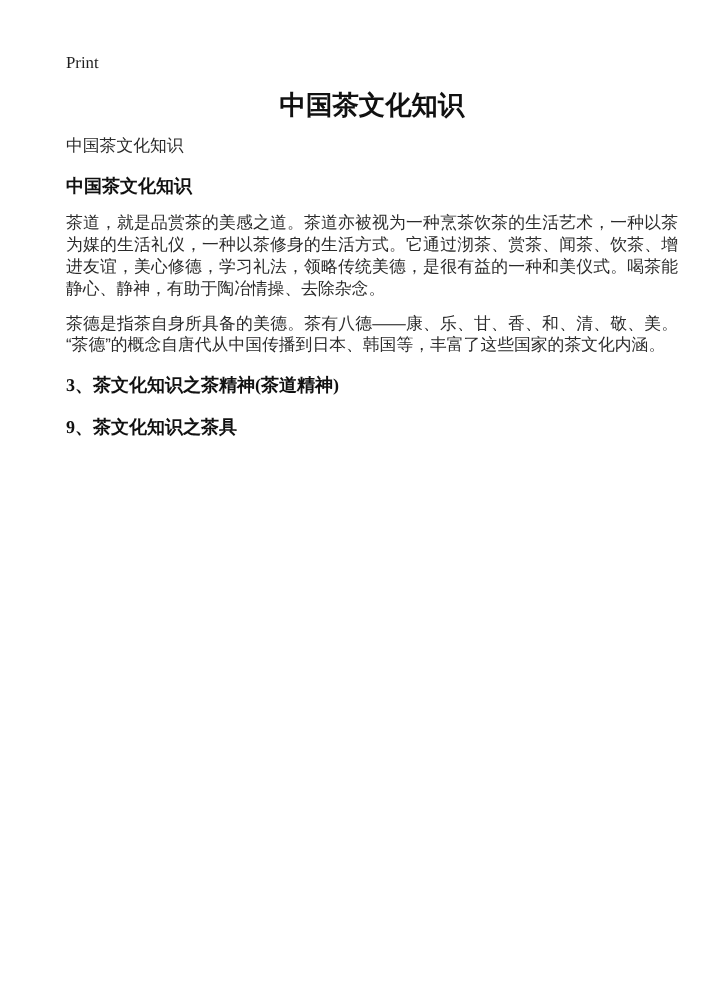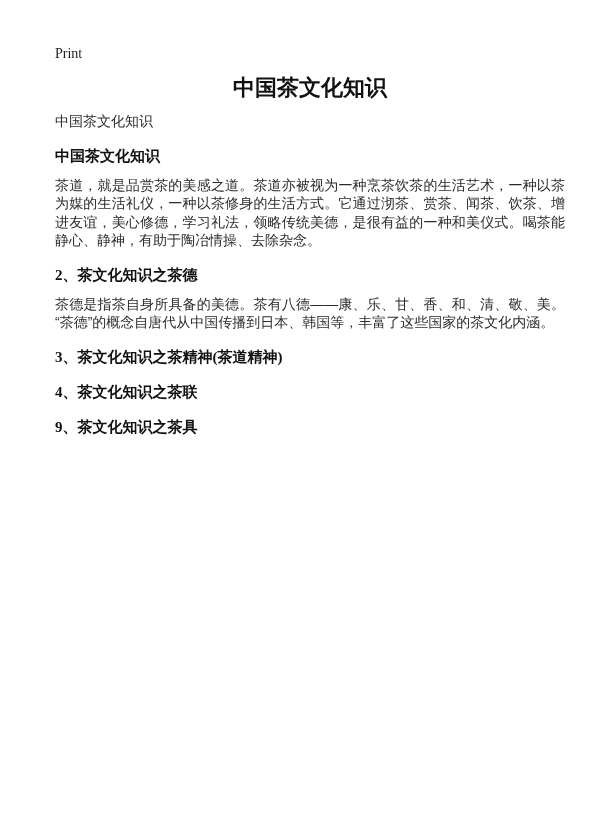--- a/index.html
+++ b/index.html
@@ -64,30 +64,28 @@
   <p class="body-text">中国茶文化知识</p>
 
 
   <h2 class="section-heading">中国茶文化知识</h2>
 
   <section>
     <p class="body-text">茶道，就是品赏茶的美感之道。茶道亦被视为一种烹茶饮茶的生活艺术，一种以茶为媒的生活礼仪，一种以茶修身的生活方式。它通过沏茶、赏茶、闻茶、饮茶、增进友谊，美心修德，学习礼法，领略传统美德，是很有益的一种和美仪式。喝茶能静心、静神，有助于陶冶情操、去除杂念。</p>
   </section>
 
   <section>
-    <h3 class="sub-heading">2、茶文化知识之茶德</h3>
     <p class="body-text">茶德是指茶自身所具备的美德。茶有八德——康、乐、甘、香、和、清、敬、美。“茶德”的概念自唐代从中国传播到日本、韩国等，丰富了这些国家的茶文化内涵。</p>
   </section>
 
   <section>
     <h3 class="sub-heading">3、茶文化知识之茶精神(茶道精神)</h3>
   </section>
 
   <section>
-    <h3 class="sub-heading">4、茶文化知识之茶联</h3>
   </section>
 
   <section>
   </section>
 
   <section>
     <h3 class="sub-heading">9、茶文化知识之茶具</h3>
   </section>
 
 </div>

